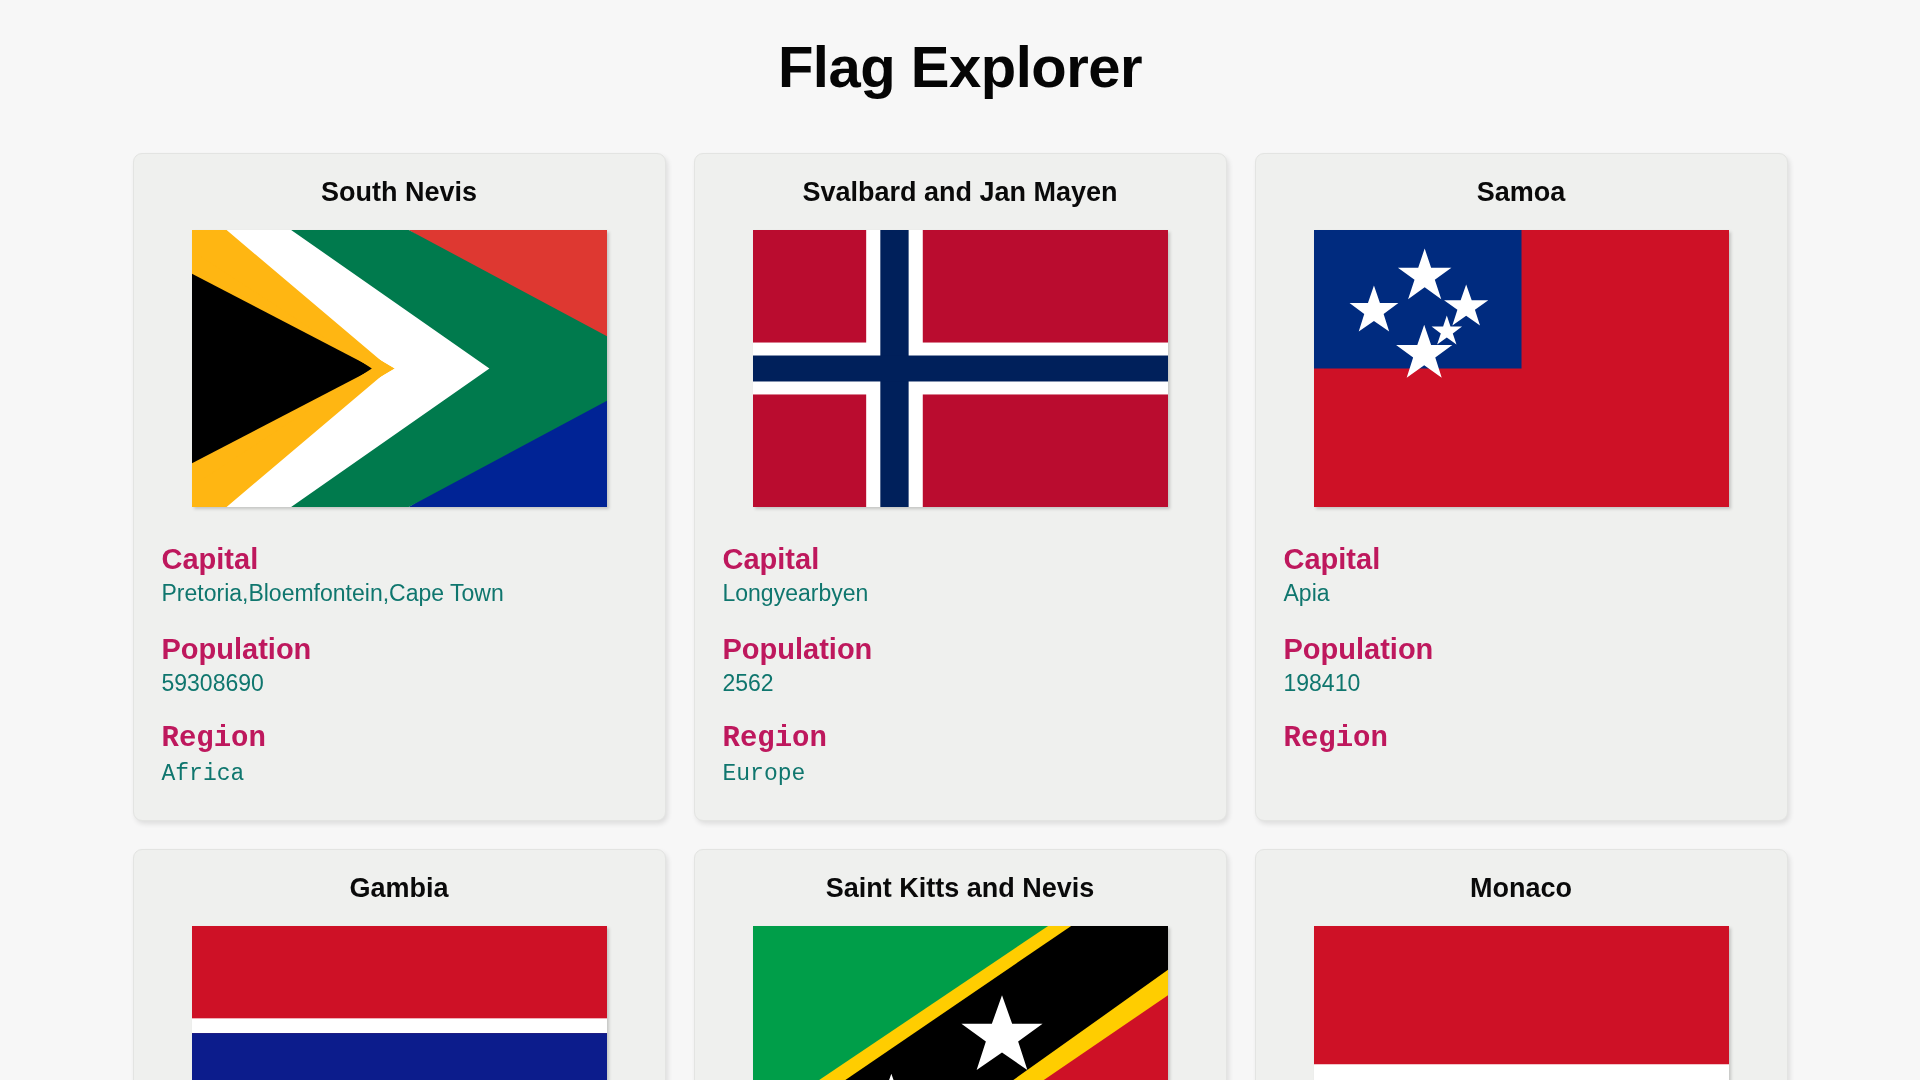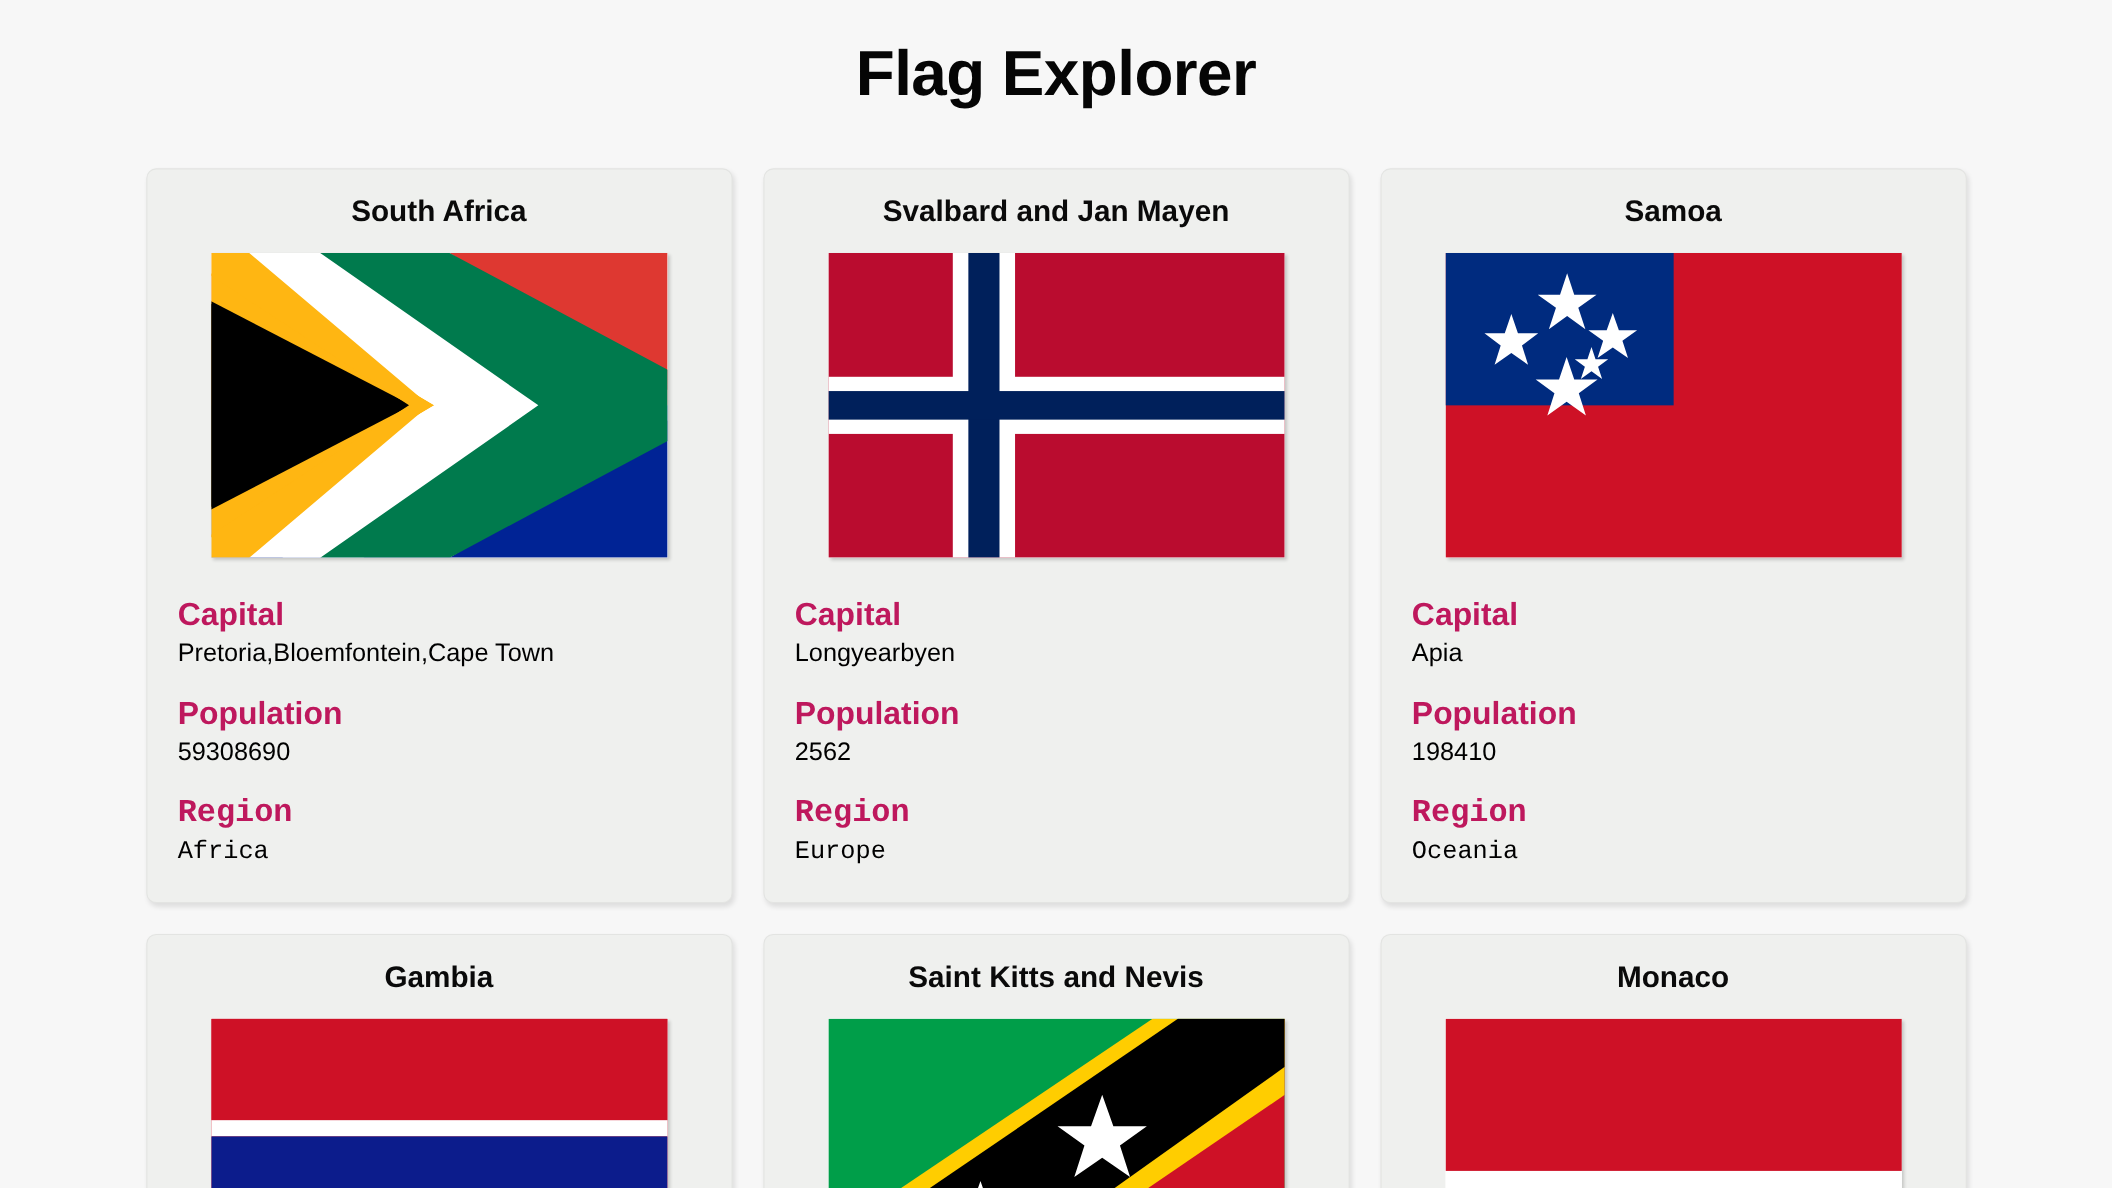--- a/index.html
+++ b/index.html
@@ -69,33 +69,33 @@
   .field-label {
     font-size: 29px;
     font-weight: bold;
     color: #be185d;
     line-height: 1.25;
     margin-bottom: 2px;
   }
   .field-value {
     font-size: 23px;
     font-weight: normal;
-    color: #000000;
+    color: #0f766e;
     line-height: 1.3;
     white-space: nowrap;
   }
 </style>
 </head>
 <body>
 
 <div id="page">
   <h1 class="page-title">Flag Explorer</h1>
   <div class="grid" id="grid">
       <div class="card">
-    <div class="card-title">South Africa</div>
+    <div class="card-title">South Nevis</div>
     <div class="flag-wrap">
       <div class="flag">
 
     <svg viewBox="0 0 900 600" preserveAspectRatio="none">
       <rect width="900" height="600" fill="#ffffff"></rect>
       <path d="M0,0 H900 V300 H0 Z" fill="#de3831"></path>
       <path d="M0,300 H900 V600 H0 Z" fill="#002395"></path>
       <path d="M0,0 L480,300 L0,600 Z" fill="#ffffff"></path>
       <path d="M0,40 L440,300 L0,560 Z" fill="#ffb612"></path>
       <path d="M0,95 L395,300 L0,505 Z" fill="#000000"></path>
@@ -169,21 +169,20 @@
     <div class="field">
       <div class="field-label">Capital</div>
       <div class="field-value">Apia</div>
     </div>
     <div class="field">
       <div class="field-label">Population</div>
       <div class="field-value">198410</div>
     </div>
     <div class="field">
       <div class="field-label">Region</div>
-      <div class="field-value">Oceania</div>
     </div>
       </div>
       <div class="card">
     <div class="card-title">Gambia</div>
     <div class="flag-wrap">
       <div class="flag">
 
     <svg viewBox="0 0 900 600" preserveAspectRatio="none">
       <rect width="900" height="600" fill="#ce1126"></rect>
       <rect y="0" width="900" height="200" fill="#ce1126"></rect>

